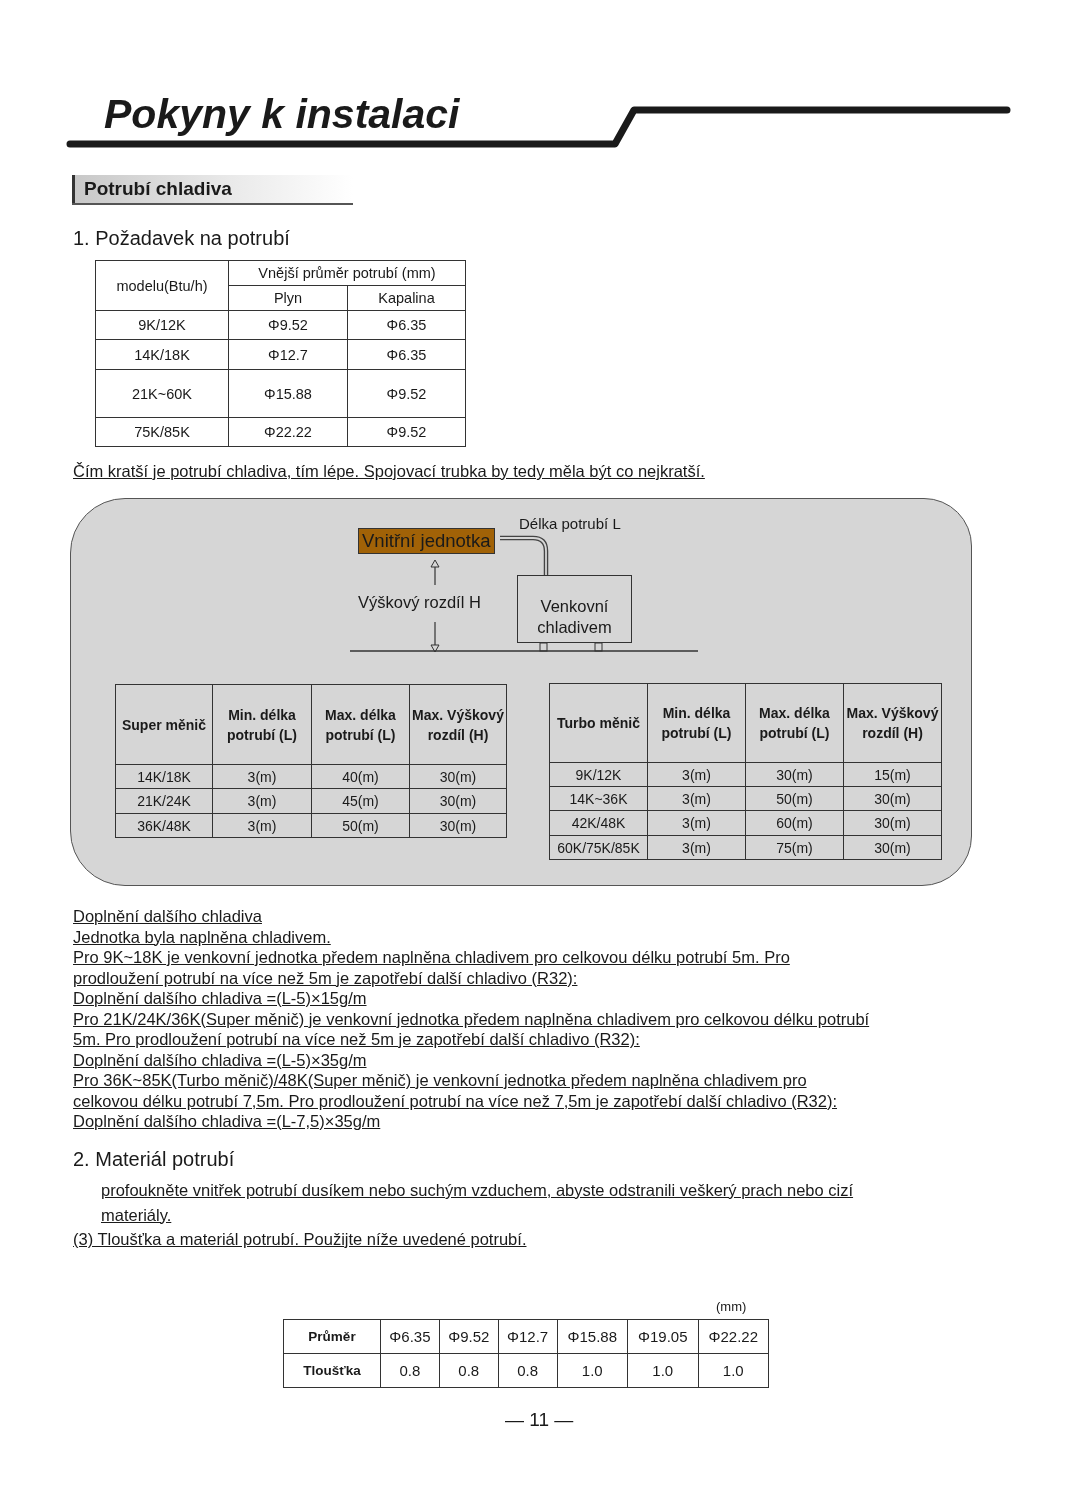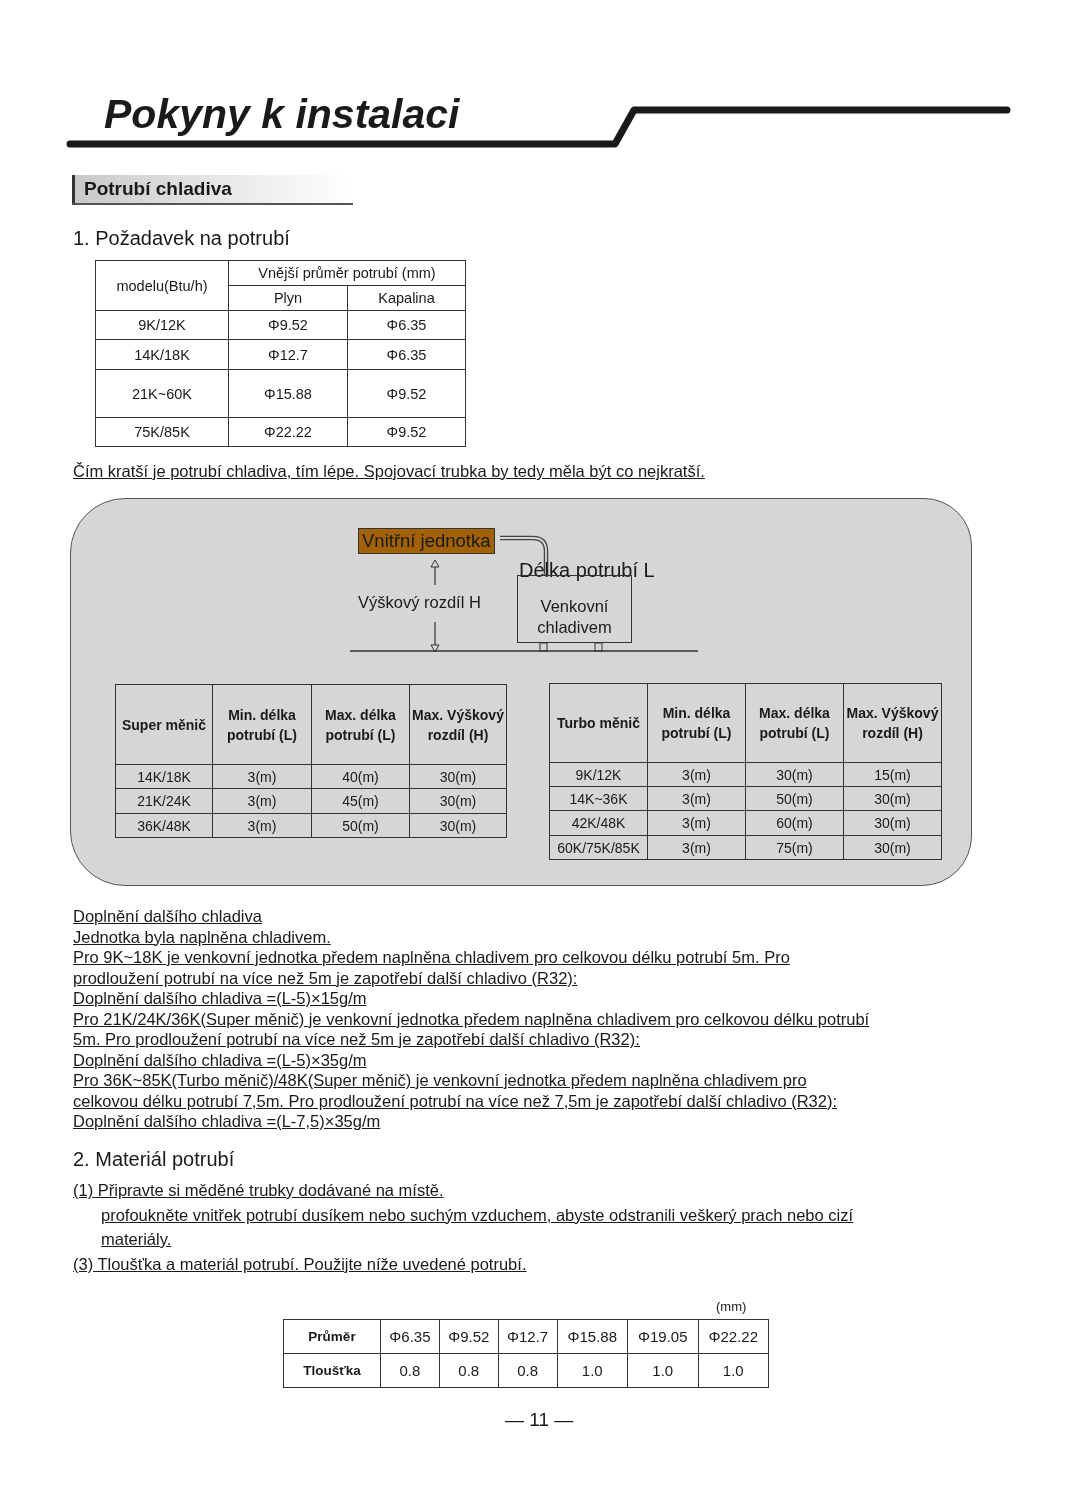--- a/index.html
+++ b/index.html
@@ -21,21 +21,21 @@
   .t1 td { border: 1.5px solid #333; text-align: center; padding: 0; }
 
   .para { font-size: 16.5px; line-height: 20.5px; margin: 0; text-decoration: underline; }
 
   
   .panel { left: 70px; top: 498px; width: 902px; height: 388px; background: #d6d6d6; border: 1.5px solid #555; border-radius: 55px 48px 50px 55px; box-sizing: border-box; }
 
   .diagram { left: 340px; top: 505px; width: 370px; height: 160px; }
   .indoor-box { left: 358px; top: 528px; border: 1.5px solid #333; font-size: 18.5px; padding: 0 3px; line-height: 24px; background: #a16207; }
   .outdoor-box { left: 517px; top: 575px; width: 115px; height: 68px; border: 1.5px solid #333; box-sizing: border-box; font-size: 16.5px; text-align: center; line-height: 21px; padding-top: 20px; }
-  .len-label { left: 519px; top: 515px; font-size: 20px; margin-top: 44px; }
+  .len-label { left: 519px; top: 515px; font-size: 15px; }
   .height-label { left: 358px; top: 593px; font-size: 16.5px; }
 
   .t2 { font-size: 14px; }
   .t2 td { border: 1.5px solid #333; text-align: center; padding: 0; }
   .t2 .hd { font-weight: bold; line-height: 20px; }
   .t-super { left: 115px; top: 684px; width: 392px; }
   .t-turbo { left: 549px; top: 683px; width: 393px; }
 
   .t3 { left: 283px; top: 1319px; width: 486px; font-size: 15px; }
   .t3 td { border: 1.5px solid #333; text-align: center; padding: 0; height: 33px; }
@@ -191,21 +191,20 @@
   <p class="para">Pro 21K/24K/36K(Super měnič) je venkovní jednotka předem naplněna chladivem pro celkovou délku potrubí</p>
   <p class="para">5m. Pro prodloužení potrubí na více než 5m je zapotřebí další chladivo (R32):</p>
   <p class="para">Doplnění dalšího chladiva =(L-5)×35g/m</p>
   <p class="para">Pro  36K~85K(Turbo měnič)/48K(Super měnič) je venkovní jednotka předem naplněna chladivem pro</p>
   <p class="para">celkovou délku potrubí 7,5m. Pro prodloužení potrubí na více než 7,5m je zapotřebí další chladivo (R32):</p>
   <p class="para">Doplnění dalšího chladiva =(L-7,5)×35g/m</p>
 </div>
 
 <h2 class="abs h2" style="left:73px; top:1148px;">2. Materiál potrubí</h2>
 <div class="abs" style="left:73px; top:1178px; width:900px;">
-  <p class="para" style="line-height:24.5px">(1) Připravte si měděné trubky dodávané na místě.</p>
   <p class="para" style="line-height:24.5px; padding-left:28px">profoukněte vnitřek potrubí dusíkem nebo suchým vzduchem, abyste odstranili veškerý prach nebo cizí</p>
   <p class="para" style="line-height:24.5px; padding-left:28px">materiály.</p>
   <p class="para" style="line-height:24.5px">(3) Tloušťka a materiál potrubí. Použijte níže uvedené potrubí.</p>
 </div>
 
 <div class="abs mm-label">(mm)</div>
 <table class="abs t3">
   <tbody>
       <tr>
     <td class="hd" style="width:96px">Průměr</td>

